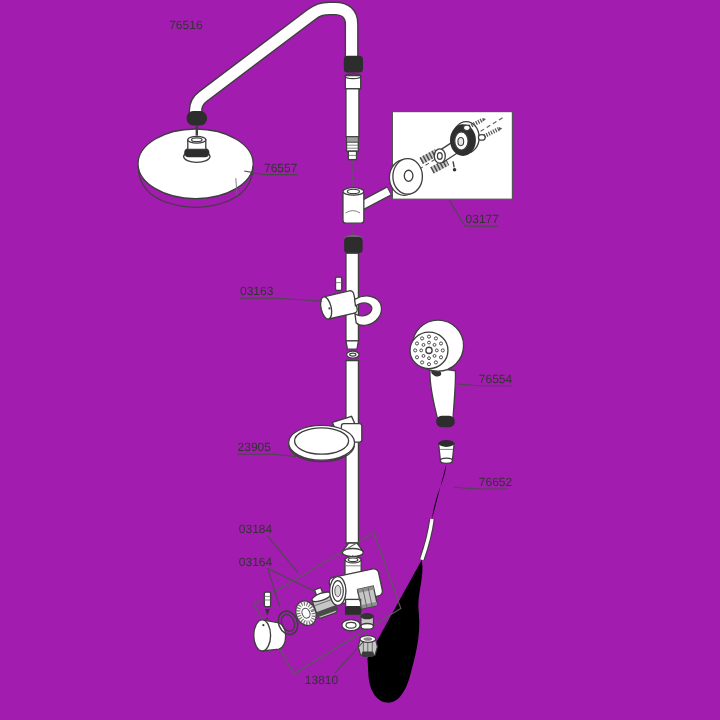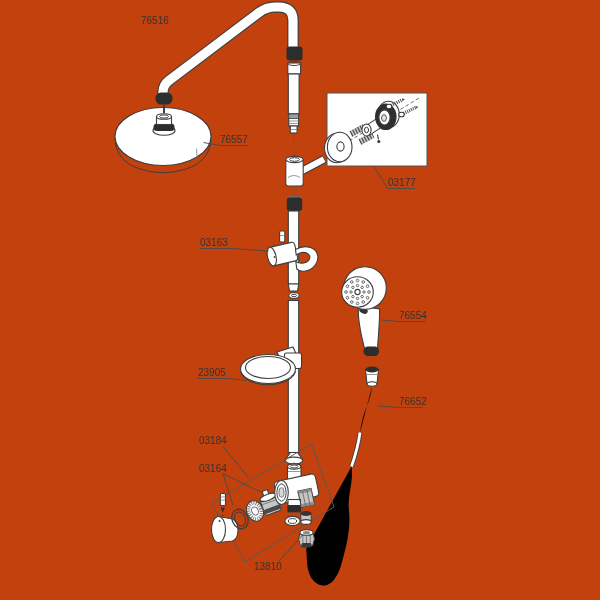--- a/index.html
+++ b/index.html
@@ -1,16 +1,16 @@
 <!DOCTYPE html>
 <html><head>
 <meta charset="utf-8">
 <style>
   html,body{margin:0;padding:0;background:#fff;}
-  #stage{position:relative;width:600px;height:600px;background:#c2410c;overflow:hidden;
+  #stage{position:relative;width:600px;height:600px;background:#a21caf;overflow:hidden;
          font-family:"Liberation Sans",sans-serif;text-decoration:underline;}
   svg{position:absolute;left:0;top:0;}
   svg text{font-family:"Liberation Sans",sans-serif;font-size:10px;fill:#333;}
   .po{stroke:#3e3e3e;stroke-width:11.5;fill:none;stroke-linejoin:round;}
   .pi{stroke:#ffffff;stroke-width:9.2;fill:none;stroke-linejoin:round;}
   .ln{stroke:#3e3e3e;stroke-width:1;fill:none;}
   .wh{fill:#ffffff;stroke:#3e3e3e;stroke-width:1.1;}
   .gy{fill:#c6c6c6;stroke:#3e3e3e;stroke-width:1;}
   .dk{fill:#2d2d2d;stroke:none;}
   .dsh{stroke:#5a5a5a;stroke-width:0.9;stroke-dasharray:3.5 2.5;fill:none;}

